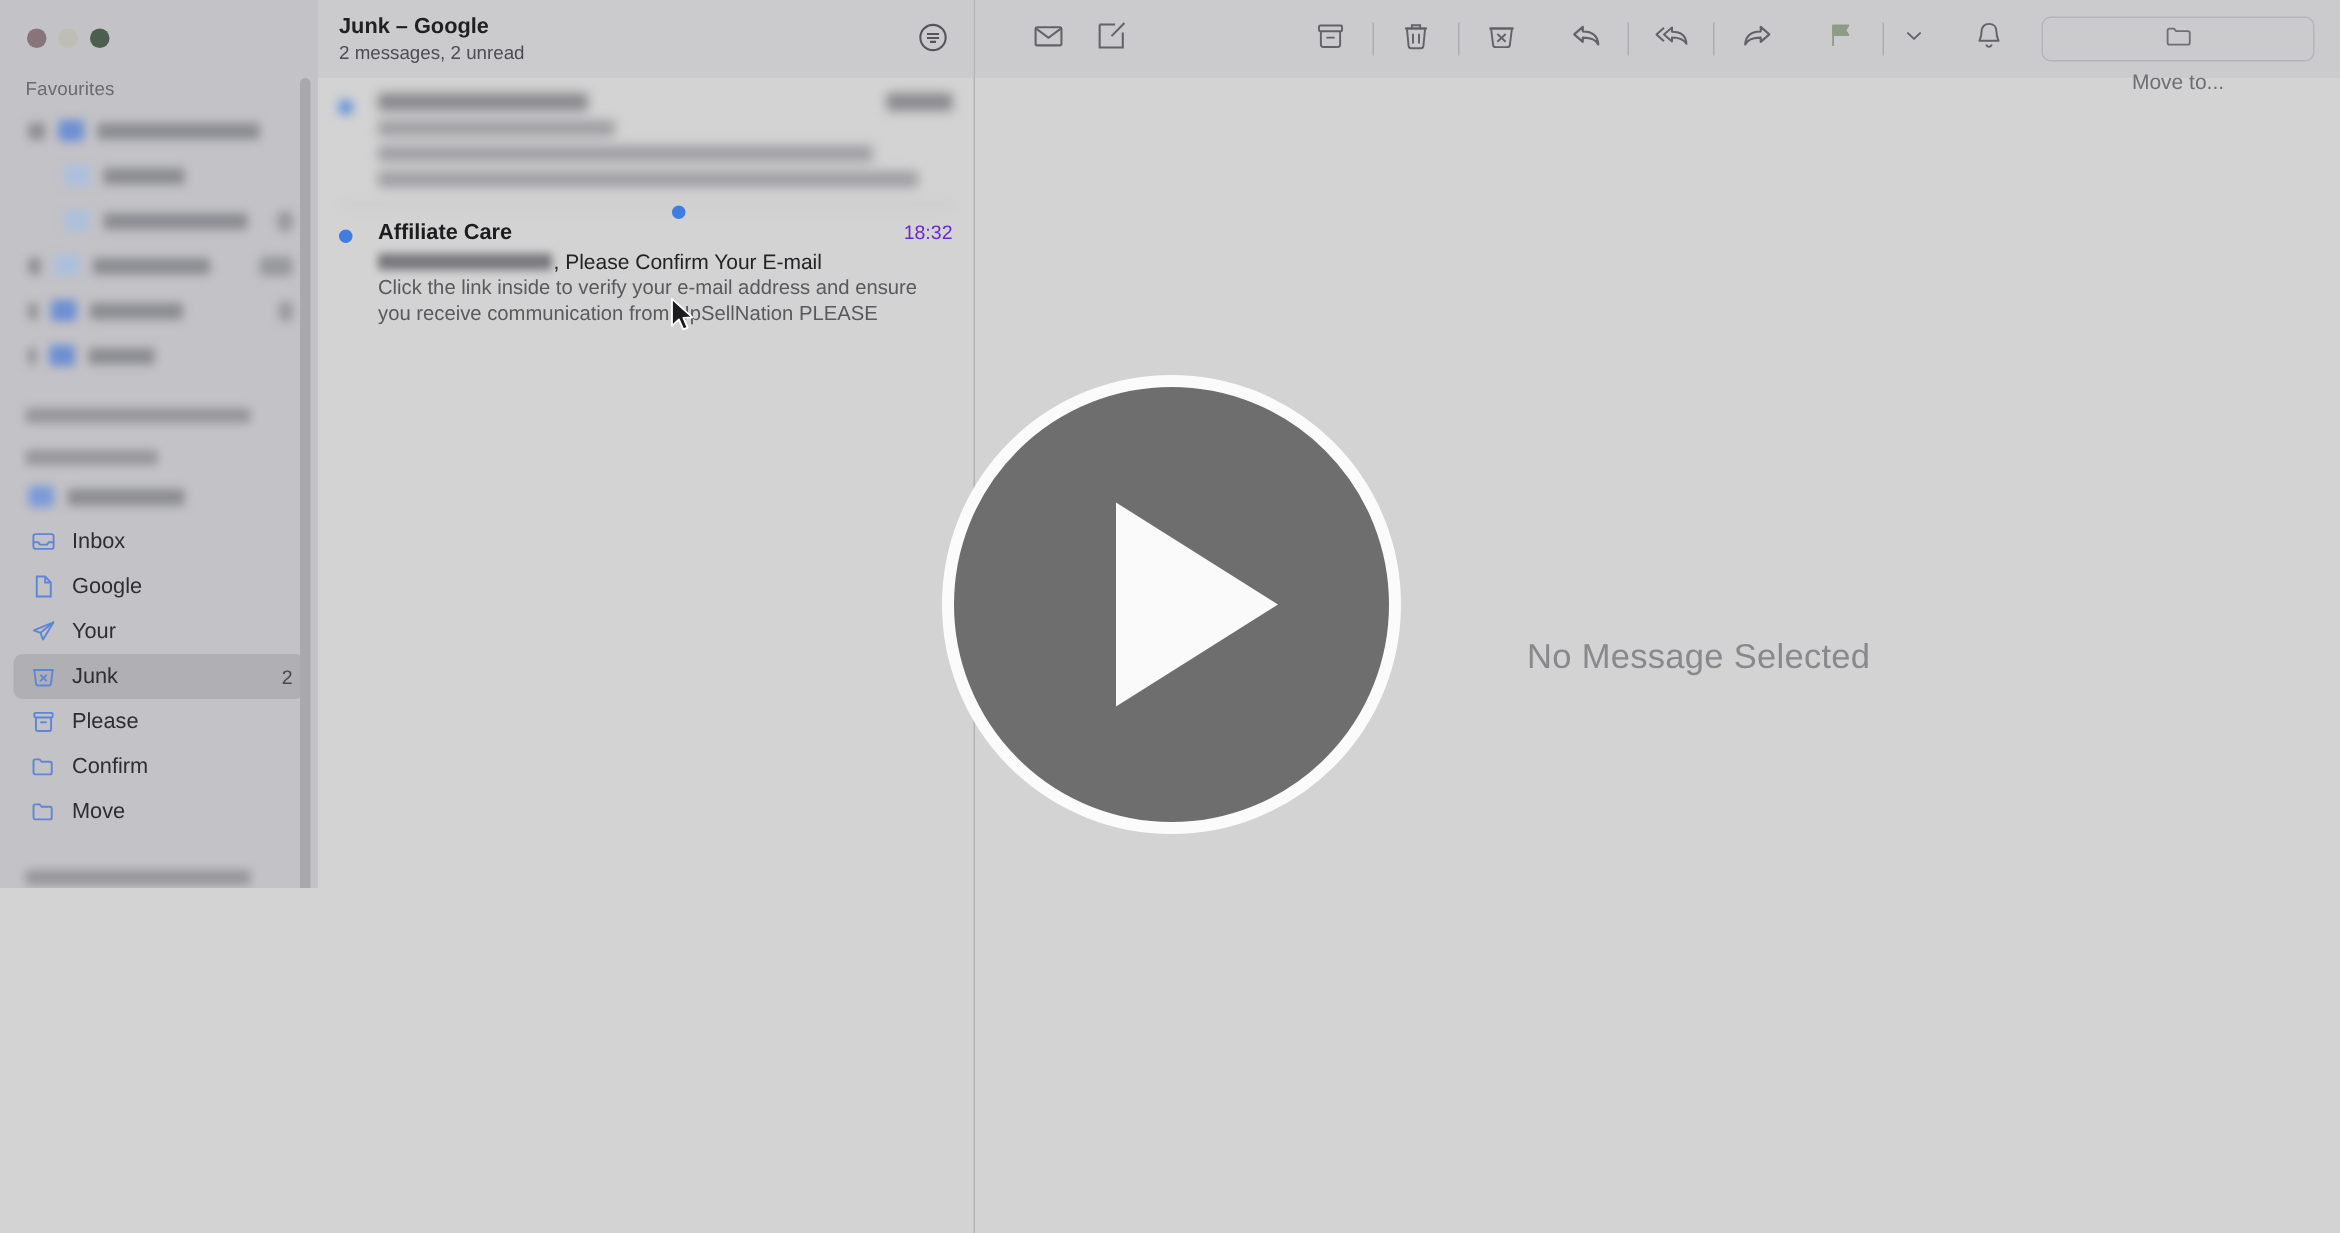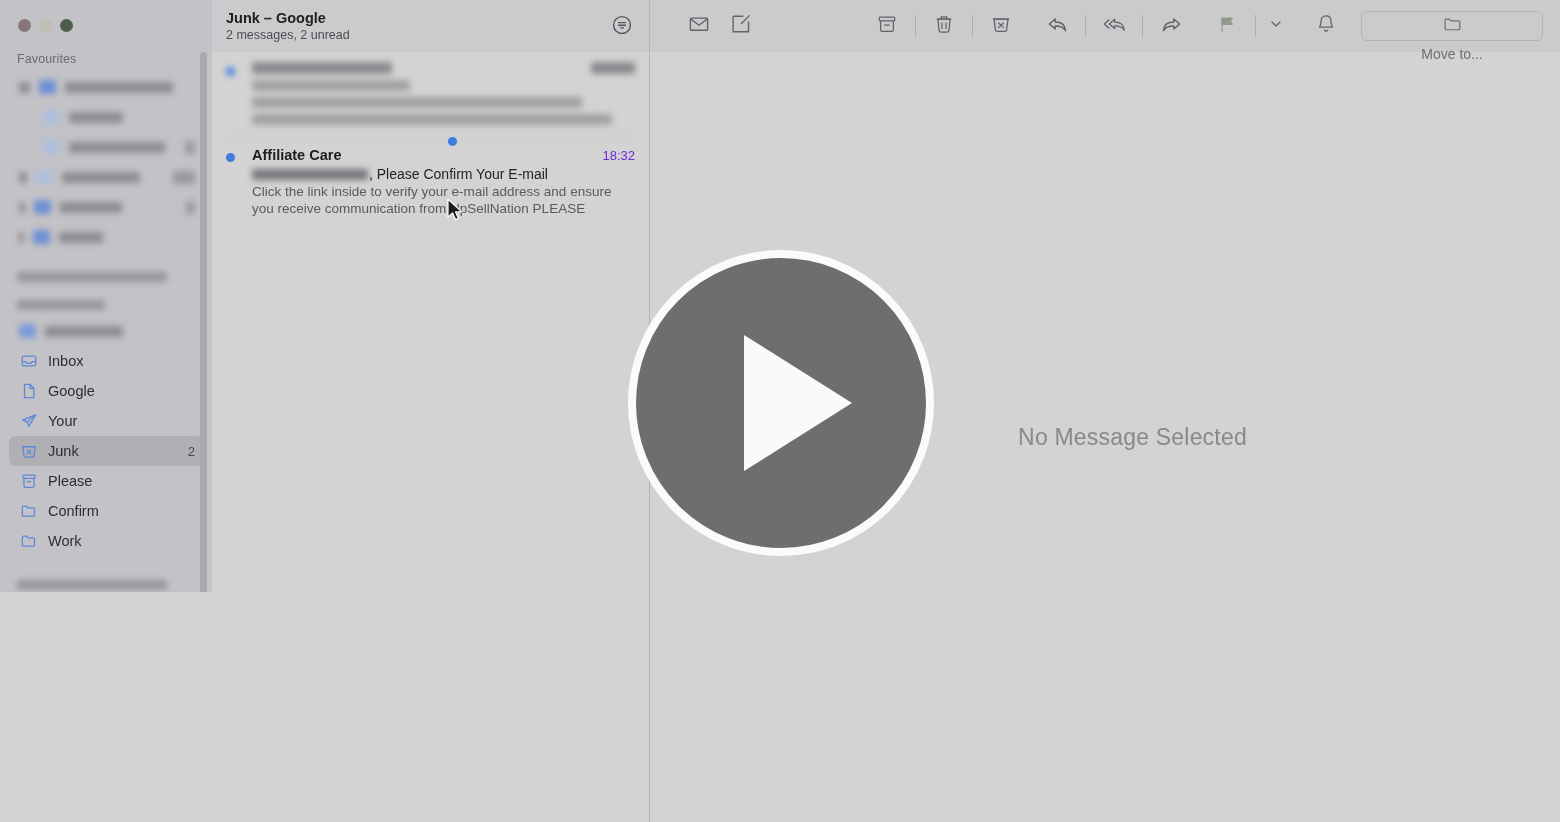--- a/index.html
+++ b/index.html
@@ -459,21 +459,21 @@
       <span class="sb-label">Confirm</span>
     </div>
 
 
     <div class="sb-row">
       <span class="sb-icon">
         <svg width="18" height="18" viewBox="0 0 20 20" fill="none" stroke="currentColor" stroke-width="1.4">
           <path d="M2.6 6.1c0-.8.6-1.4 1.4-1.4h3.1l1.6 1.8h6c.8 0 1.4.6 1.4 1.4v6.5c0 .8-.6 1.4-1.4 1.4H4c-.8 0-1.4-.6-1.4-1.4z"></path>
         </svg>
       </span>
-      <span class="sb-label">Work</span>
+      <span class="sb-label">Move</span>
     </div>
 
     <div class="sb-spacer" style="height:20px"></div>
     <div class="blur-title wide"></div>
 
     <div class="blur-row">
       <div class="blur-icon"></div>
       <div class="blur-chip" style="width:98px"></div>
       <div style="flex:1"></div>
       <div class="blur-badge" style="width:26px"></div>

